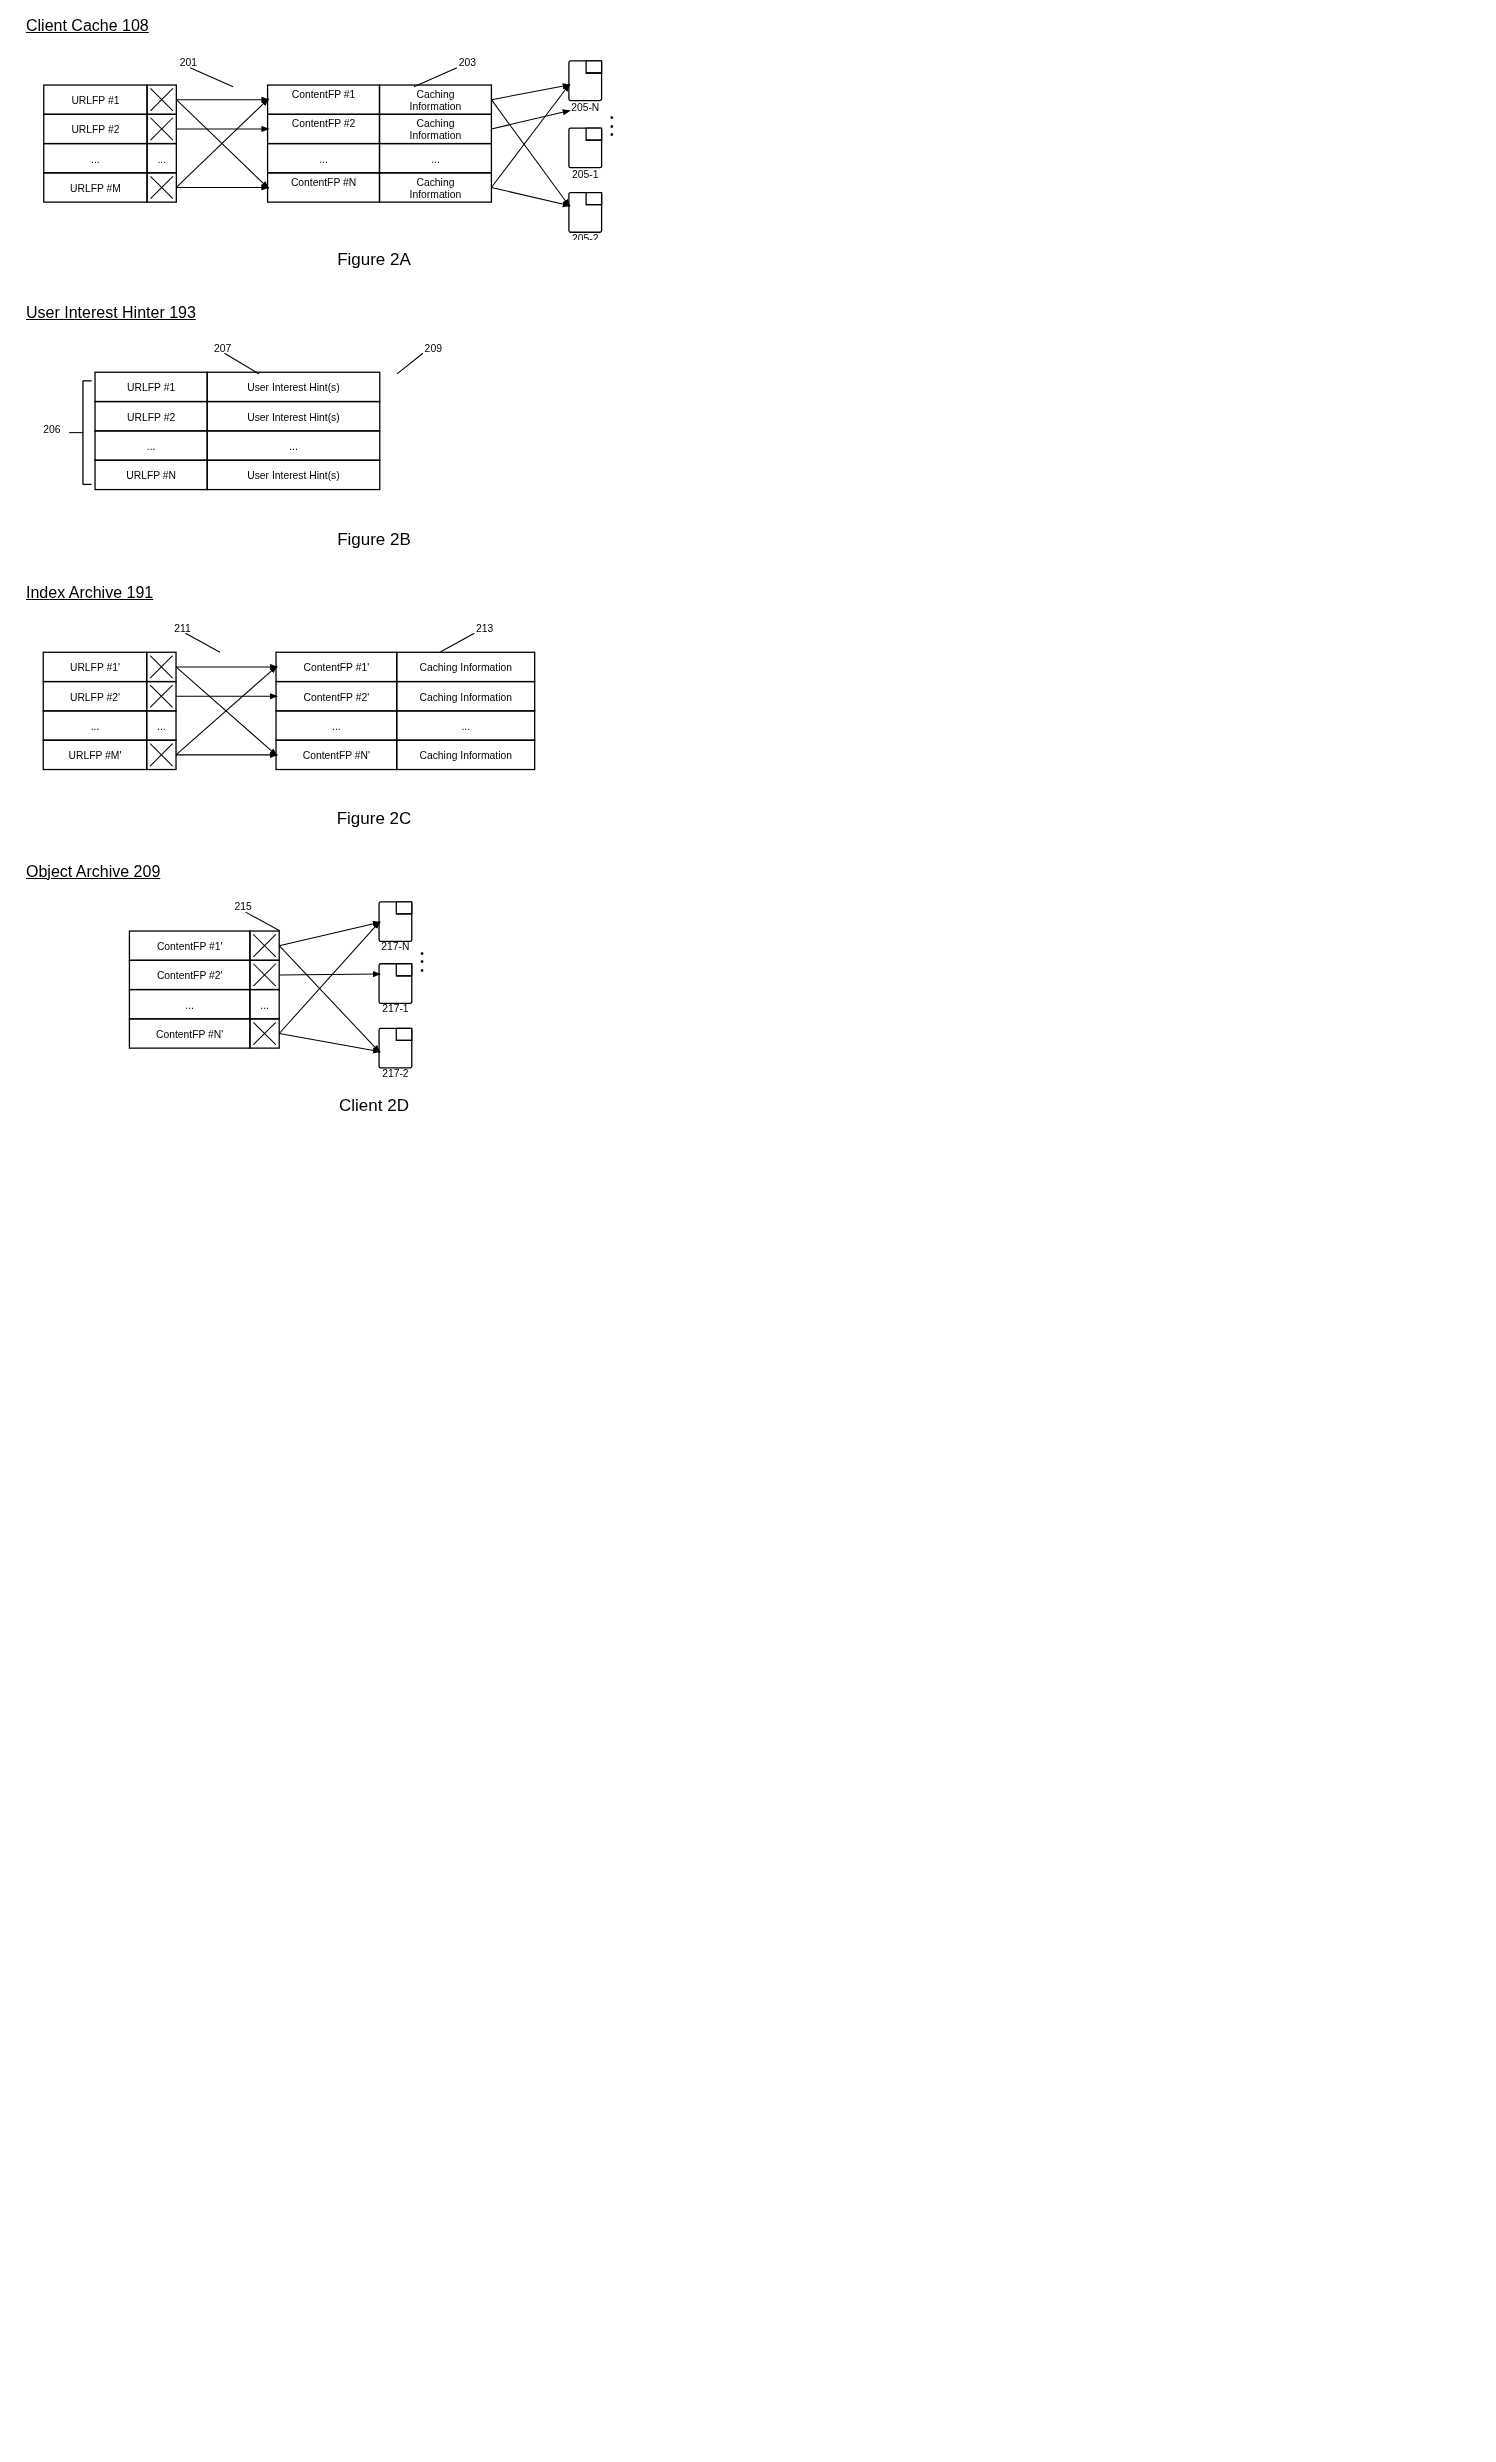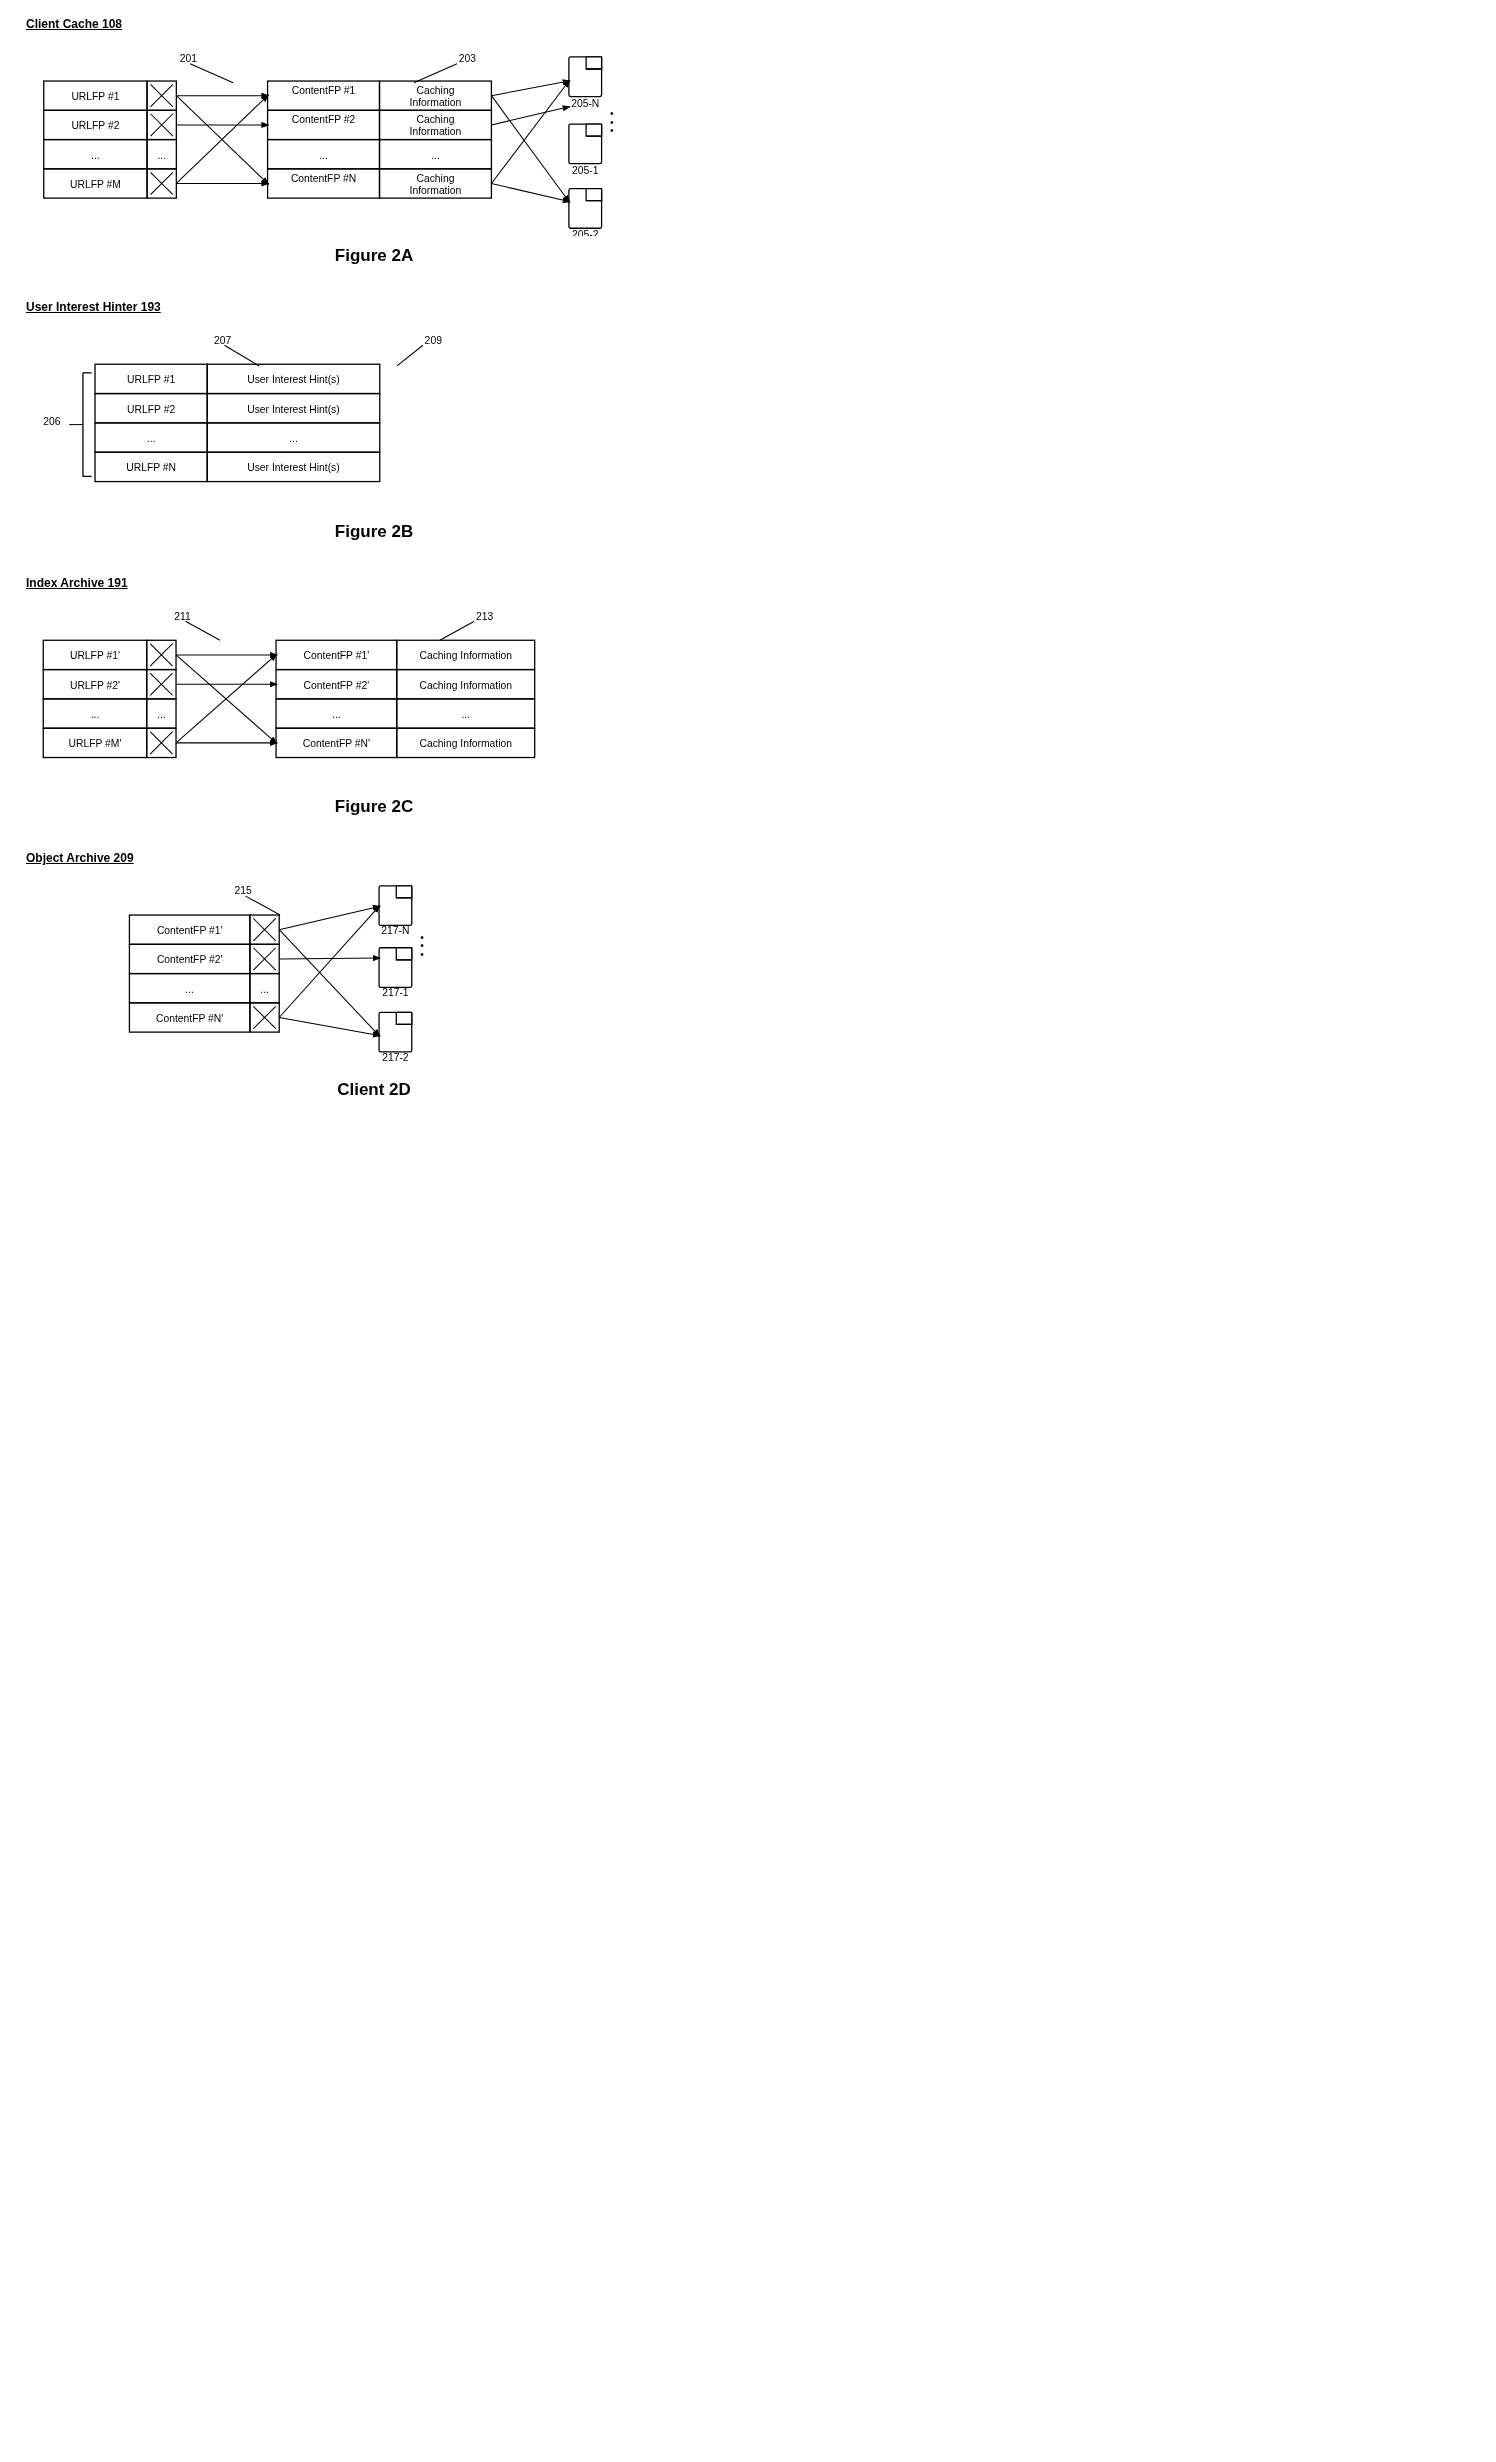--- a/index.html
+++ b/index.html
@@ -13,27 +13,27 @@
     }
 
     .figure-section {
       margin-bottom: 34px;
       position: relative;
     }
 
     .figure-title {
       text-align: center;
       font-size: 17px;
-      font-weight: bold;
+      font-weight: normal;
       margin-top: 10.3px;
     }
 
     .section-label {
-      font-size: 12px;
-      font-weight: bold;
+      font-size: 16px;
+      font-weight: normal;
       text-decoration: underline;
       margin-bottom: 7px;
       display: inline-block;
     }
 
     svg text {
       font-family: Arial, sans-serif;
       font-size: 12px;
     }
   </style>

